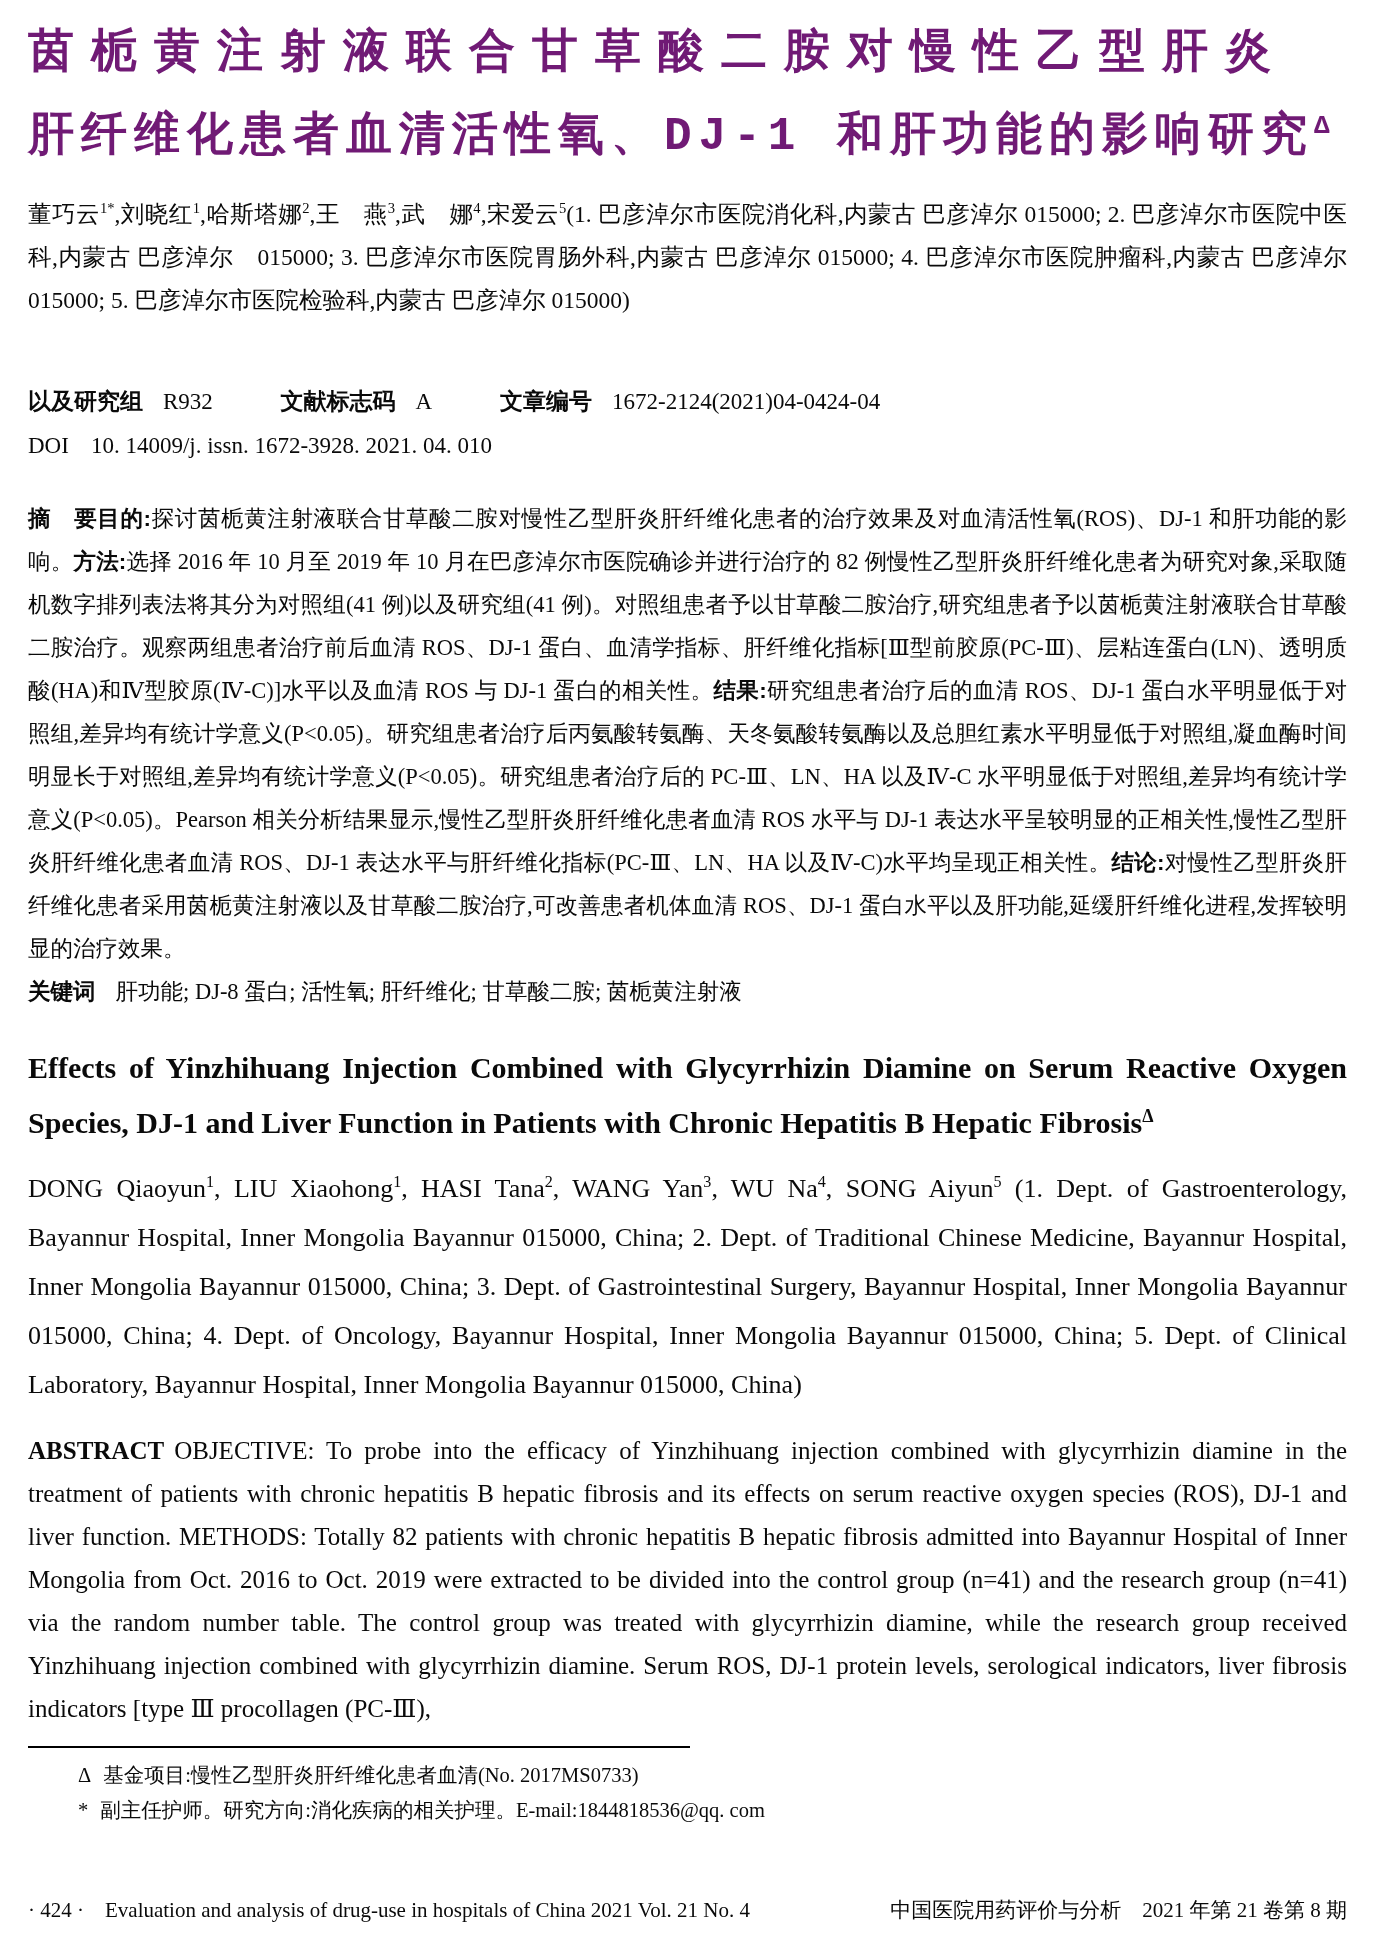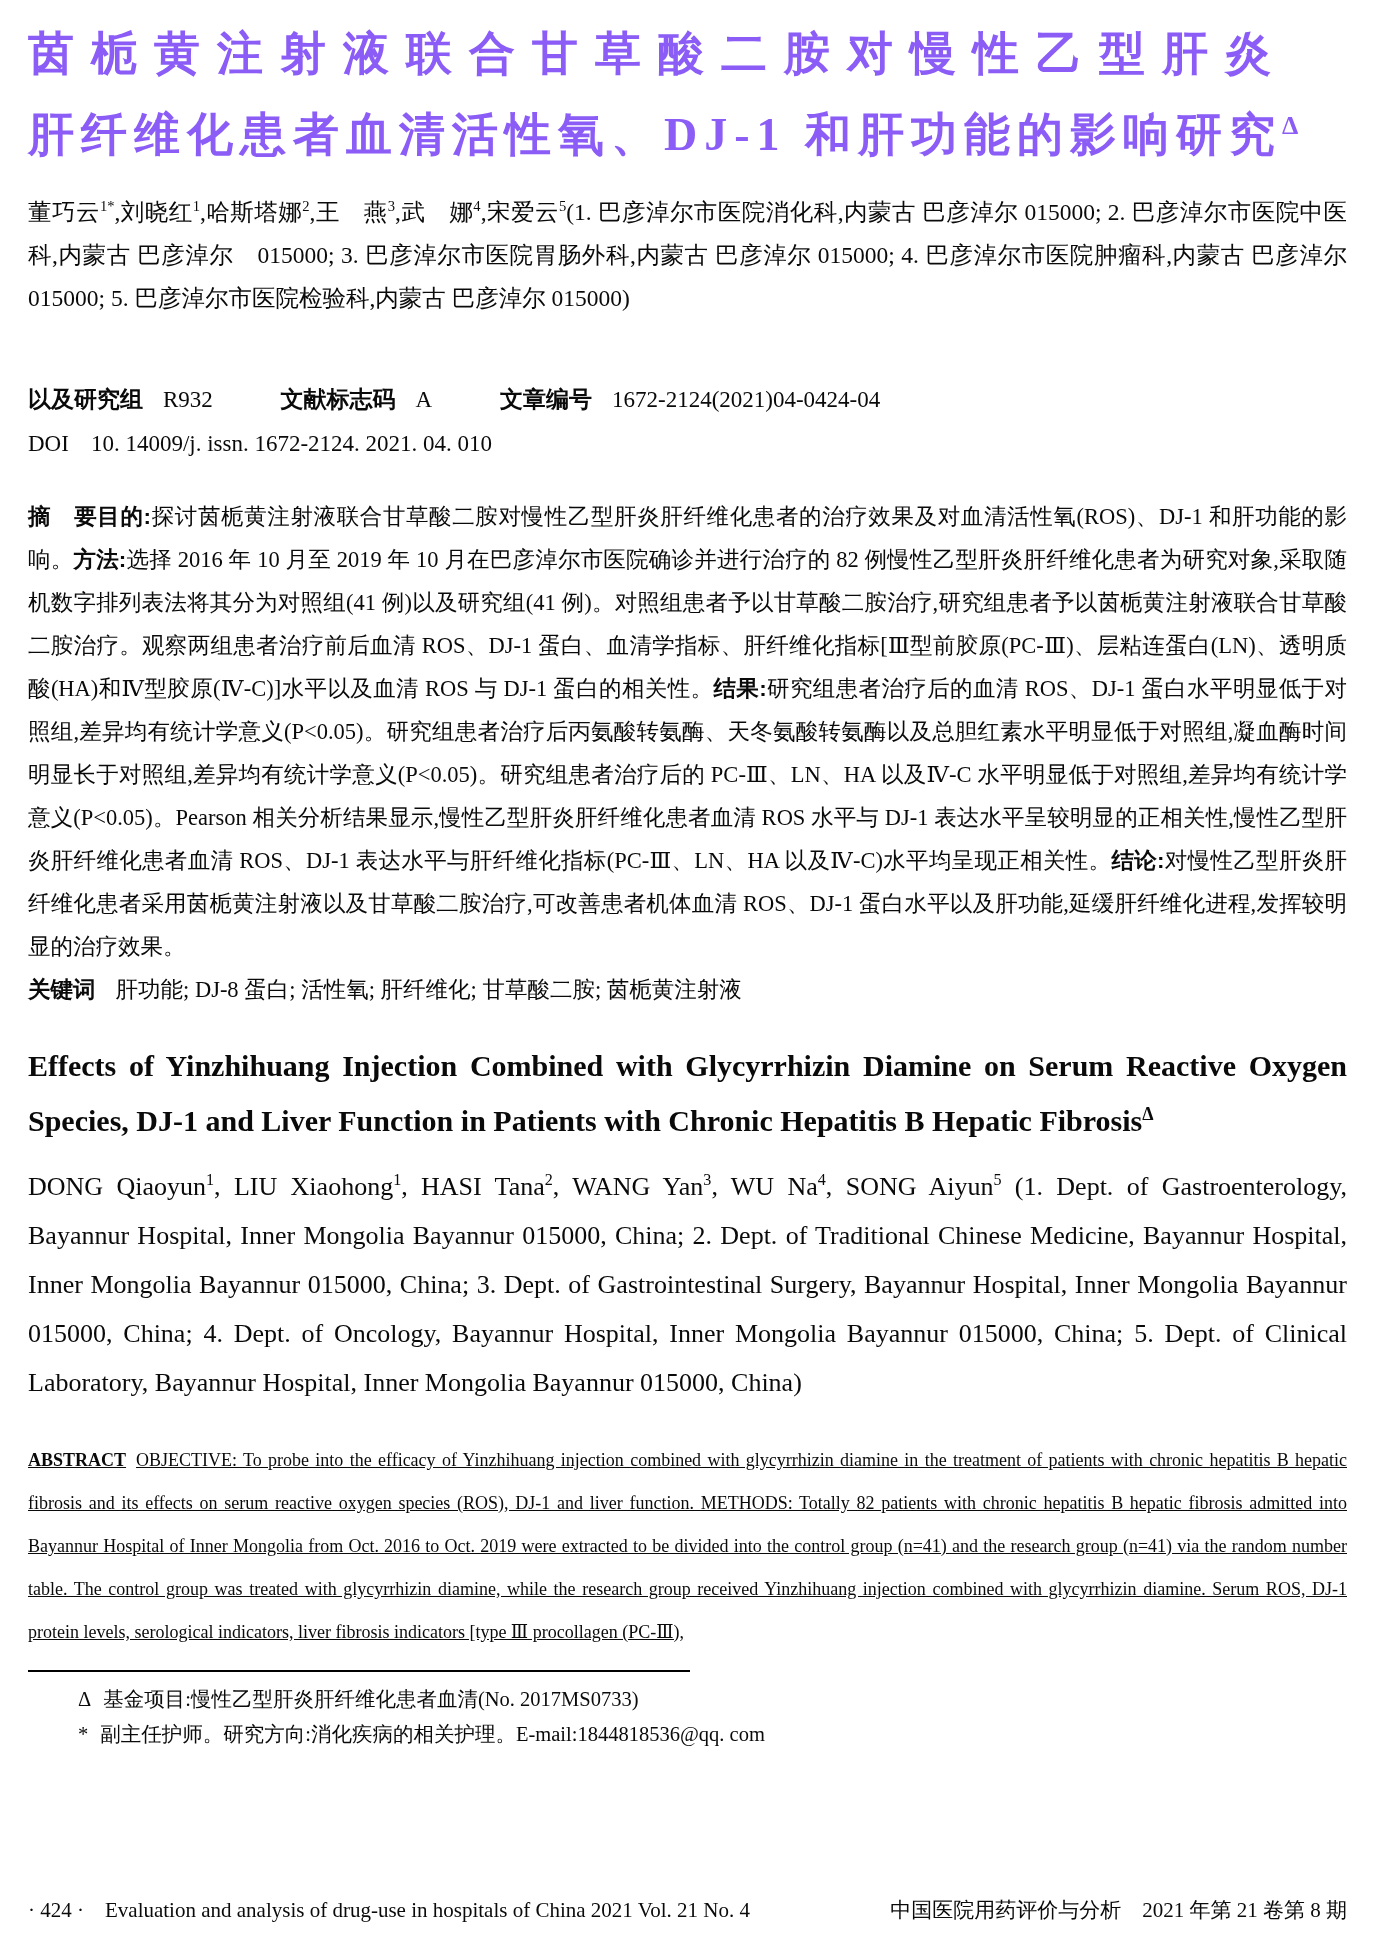--- a/index.html
+++ b/index.html
@@ -13,25 +13,25 @@
   }
   .page {
     position: relative;
     width: 1375px; height: 1940px;
     padding: 18px 28px 0 28px;
     background: #ffffff;
   }
 
   
   .title-cn {
-    font-family: Liberation Serif, serif;
+    font-family: Liberation Mono, monospace;
     font-weight: bold;
     font-size: 46px;
     line-height: 72px;
-    color: #8b5cf6;
+    color: #701a75;
     white-space: nowrap;
   }
   .title-line { display: block; }
   .ls-wide { letter-spacing: 17px; }
   .ls-mid  { letter-spacing: 7px; }
   .title-sup {
     font-size: 26px;
     vertical-align: super;
     letter-spacing: 0;
     font-weight: bold;
@@ -89,25 +89,24 @@
   
   .authors-en {
     margin-top: 10px;
     font-size: 26px;
     line-height: 49px;
     text-align: justify;
   }
 
   
   .abstract-en {
-    margin-top: 32px;
-    font-size: 18px;
+    margin-top: 20px;
+    font-size: 25px;
     line-height: 43px;
     text-align: justify;
-    text-decoration: underline;
   }
   .abs-label { font-weight: bold; margin-right: 10px; }
 
   
   .footnote-rule {
     margin-top: 16px;
     width: 662px;
     border-top: 2px solid #000;
   }
   .footnotes { margin-top: 10px; padding-left: 50px; }
@@ -135,21 +134,21 @@
     </h1>
 
   <p class="authors-cn"><span><span>董巧云</span><sup>1*</sup><span>,</span></span><span><span>刘晓红</span><sup>1</sup><span>,</span></span><span><span>哈斯塔娜</span><sup>2</sup><span>,</span></span><span><span>王　燕</span><sup>3</sup><span>,</span></span><span><span>武　娜</span><sup>4</sup><span>,</span></span><span><span>宋爱云</span><sup>5</sup></span><span>(1. 巴彦淖尔市医院消化科,内蒙古 巴彦淖尔 015000; 2. 巴彦淖尔市医院中医科,内蒙古 巴彦淖尔　015000; 3. 巴彦淖尔市医院胃肠外科,内蒙古 巴彦淖尔 015000; 4. 巴彦淖尔市医院肿瘤科,内蒙古 巴彦淖尔　015000; 5. 巴彦淖尔市医院检验科,内蒙古 巴彦淖尔 015000)</span></p>
 
   <div class="meta-row">
     <span class="meta-item"><span class="meta-label">以及研究组</span><span class="meta-value">R932</span></span>
     <span class="meta-item"><span class="meta-label">文献标志码</span><span class="meta-value">A</span></span>
     <span class="meta-item"><span class="meta-label">文章编号</span><span class="meta-value">1672-2124(2021)04-0424-04</span></span>
   </div>
 
-  <div class="doi-row"><span class="doi-label">DOI</span><span class="doi-value">10. 14009/j. issn. 1672-2124. 2021. 04. 010</span></div>
+  <div class="doi-row"><span class="doi-label">DOI</span><span class="doi-value">10. 14009/j. issn. 1672-3928. 2021. 04. 010</span></div>
 
   <p class="abstract-cn"><span class="cn-label zhaiyao-label">摘　要</span><span class="cn-label">目的:</span><span>探讨茵栀黄注射液联合甘草酸二胺对慢性乙型肝炎肝纤维化患者的治疗效果及对血清活性氧(ROS)、DJ-1 和肝功能的影响。</span><span class="cn-label">方法:</span><span>选择 2016 年 10 月至 2019 年 10 月在巴彦淖尔市医院确诊并进行治疗的 82 例慢性乙型肝炎肝纤维化患者为研究对象,采取随机数字排列表法将其分为对照组(41 例)以及研究组(41 例)。对照组患者予以甘草酸二胺治疗,研究组患者予以茵栀黄注射液联合甘草酸二胺治疗。观察两组患者治疗前后血清 ROS、DJ-1 蛋白、血清学指标、肝纤维化指标[Ⅲ型前胶原(PC-Ⅲ)、层粘连蛋白(LN)、透明质酸(HA)和Ⅳ型胶原(Ⅳ-C)]水平以及血清 ROS 与 DJ-1 蛋白的相关性。</span><span class="cn-label">结果:</span><span>研究组患者治疗后的血清 ROS、DJ-1 蛋白水平明显低于对照组,差异均有统计学意义(P&lt;0.05)。研究组患者治疗后丙氨酸转氨酶、天冬氨酸转氨酶以及总胆红素水平明显低于对照组,凝血酶时间明显长于对照组,差异均有统计学意义(P&lt;0.05)。研究组患者治疗后的 PC-Ⅲ、LN、HA 以及Ⅳ-C 水平明显低于对照组,差异均有统计学意义(P&lt;0.05)。Pearson 相关分析结果显示,慢性乙型肝炎肝纤维化患者血清 ROS 水平与 DJ-1 表达水平呈较明显的正相关性,慢性乙型肝炎肝纤维化患者血清 ROS、DJ-1 表达水平与肝纤维化指标(PC-Ⅲ、LN、HA 以及Ⅳ-C)水平均呈现正相关性。</span><span class="cn-label">结论:</span><span>对慢性乙型肝炎肝纤维化患者采用茵栀黄注射液以及甘草酸二胺治疗,可改善患者机体血清 ROS、DJ-1 蛋白水平以及肝功能,延缓肝纤维化进程,发挥较明显的治疗效果。</span></p>
 
   <p class="keywords-cn"><span class="cn-label kw-label">关键词</span><span>肝功能; DJ-8 蛋白; 活性氧; 肝纤维化; 甘草酸二胺; 茵栀黄注射液</span></p>
 
   <h2 class="title-en"><span>Effects of Yinzhihuang Injection Combined with Glycyrrhizin Diamine on Serum Reactive Oxygen Species, DJ-1 and Liver Function in Patients with Chronic Hepatitis B Hepatic Fibrosis</span><sup>Δ</sup></h2>
 
   <p class="authors-en"><span><span>DONG Qiaoyun</span><sup>1</sup><span>, </span></span><span><span>LIU Xiaohong</span><sup>1</sup><span>, </span></span><span><span>HASI Tana</span><sup>2</sup><span>, </span></span><span><span>WANG Yan</span><sup>3</sup><span>, </span></span><span><span>WU Na</span><sup>4</sup><span>, </span></span><span><span>SONG Aiyun</span><sup>5</sup></span> <span>(1. Dept. of Gastroenterology, Bayannur Hospital, Inner Mongolia Bayannur 015000, China; 2. Dept. of Traditional Chinese Medicine, Bayannur Hospital, Inner Mongolia Bayannur 015000, China; 3. Dept. of Gastrointestinal Surgery, Bayannur Hospital, Inner Mongolia Bayannur 015000, China; 4. Dept. of Oncology, Bayannur Hospital, Inner Mongolia Bayannur 015000, China; 5. Dept. of Clinical Laboratory, Bayannur Hospital, Inner Mongolia Bayannur 015000, China)</span></p>
 
   <p class="abstract-en"><b class="abs-label">ABSTRACT</b><span>OBJECTIVE: To probe into the efficacy of Yinzhihuang injection combined with glycyrrhizin diamine in the treatment of patients with chronic hepatitis B hepatic fibrosis and its effects on serum reactive oxygen species (ROS), DJ-1 and liver function. METHODS: Totally 82 patients with chronic hepatitis B hepatic fibrosis admitted into Bayannur Hospital of Inner Mongolia from Oct. 2016 to Oct. 2019 were extracted to be divided into the control group (n=41) and the research group (n=41) via the random number table. The control group was treated with glycyrrhizin diamine, while the research group received Yinzhihuang injection combined with glycyrrhizin diamine. Serum ROS, DJ-1 protein levels, serological indicators, liver fibrosis indicators [type Ⅲ procollagen (PC-Ⅲ),</span></p>

